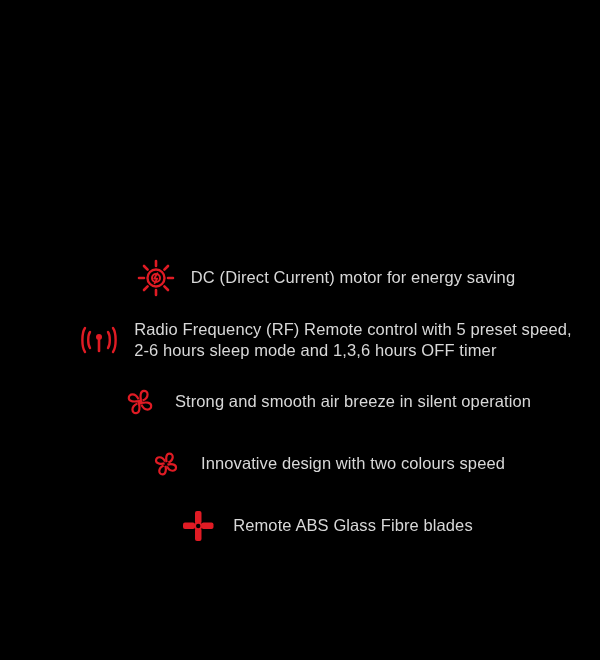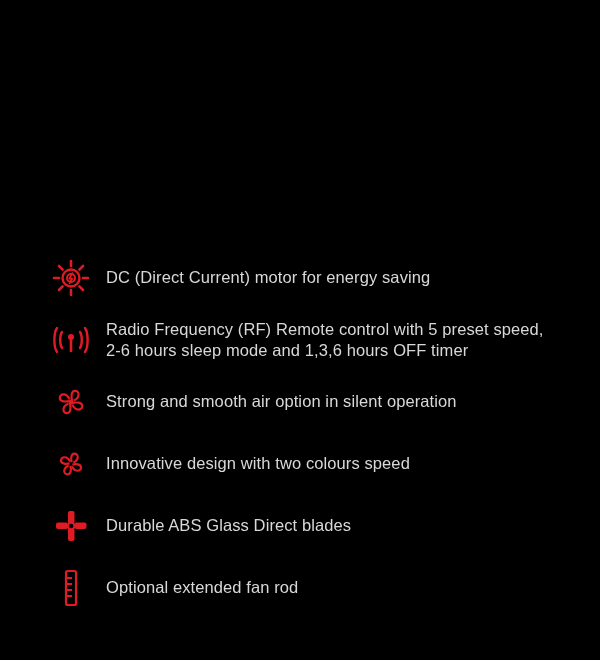--- a/index.html
+++ b/index.html
@@ -23,20 +23,21 @@
     position: absolute;
     left: 48px;
     top: 256px;
     width: 552px;
   }
   .feature-row {
     display: flex;
     align-items: center;
     margin-bottom: 18px;
     min-height: 44px;
+    justify-content: center;
   }
   .feature-icon {
     width: 46px;
     min-width: 46px;
     height: 44px;
     display: flex;
     align-items: center;
     justify-content: center;
     margin-right: 12px;
   }
@@ -88,21 +89,21 @@
     <div class="feature-row">
       <span class="feature-icon">
         <svg width="36" height="36" viewBox="0 0 36 36" fill="none" stroke="#e01b24" stroke-width="2.2">
           <circle cx="18" cy="18" r="2.6" fill="#e01b24" stroke="none"></circle>
           <path d="M16.6 15.4 C13.5 8.5, 6.5 9.5, 6.8 14.2 C7 18, 13 17.8, 16 17"></path>
           <path d="M20.6 16.6 C27.5 13.5, 26.5 6.5, 21.8 6.8 C18 7, 18.2 13, 19 16"></path>
           <path d="M19.4 20.6 C22.5 27.5, 29.5 26.5, 29.2 21.8 C29 18, 23 18.2, 20 19"></path>
           <path d="M15.4 19.4 C8.5 22.5, 9.5 29.5, 14.2 29.2 C18 29, 17.8 23, 17 20"></path>
         </svg>
       </span>
-      <span class="feature-text">Strong and smooth air option in silent operation</span>
+      <span class="feature-text">Strong and smooth air breeze in silent operation</span>
     </div>
 
     <div class="feature-row">
       <span class="feature-icon">
         <svg width="36" height="36" viewBox="0 0 36 36" fill="none" stroke="#e01b24" stroke-width="2.2">
           <path d="M17 15.6 C14.4 9.8, 8 10.2, 8 14.6 C8 18.2, 13.6 18.2, 16.6 17.4"></path>
           <path d="M20.4 16.6 C26.2 14, 25.8 7.6, 21.4 7.6 C17.8 7.6, 17.8 13.2, 18.6 16.2"></path>
           <path d="M19 20.4 C21.6 26.2, 28 25.8, 28 21.4 C28 17.8, 22.4 17.8, 19.4 18.6"></path>
           <path d="M15.6 19.4 C9.8 22, 10.2 28.4, 14.6 28.4 C18.2 28.4, 18.2 22.8, 17.4 19.8"></path>
         </svg>
@@ -113,27 +114,18 @@
     <div class="feature-row">
       <span class="feature-icon">
         <svg width="36" height="38" viewBox="0 0 36 38" fill="none" stroke="#e01b24" stroke-width="2.2">
           <rect x="15" y="4" width="6.5" height="13" rx="2" fill="#e01b24" stroke="none"></rect>
           <rect x="15" y="21" width="6.5" height="13" rx="2" fill="#e01b24" stroke="none"></rect>
           <rect x="3" y="15.5" width="12" height="6.5" rx="2" fill="#e01b24" stroke="none"></rect>
           <rect x="21.5" y="15.5" width="12" height="6.5" rx="2" fill="#e01b24" stroke="none"></rect>
           <circle cx="18.2" cy="19" r="3.2" fill="#000000" stroke="#e01b24" stroke-width="2"></circle>
         </svg>
       </span>
-      <span class="feature-text">Durable ABS Glass Direct blades</span>
+      <span class="feature-text">Remote ABS Glass Fibre blades</span>
     </div>
 
-    <div class="feature-row">
-      <span class="feature-icon">
-        <svg width="22" height="40" viewBox="0 0 22 40" fill="none" stroke="#e01b24" stroke-width="2.2">
-          <rect x="6" y="3" width="10" height="34" rx="1.5"></rect>
-          <path d="M6 10 L12 10 M6 16 L12 16 M6 22 L12 22 M6 28 L12 28" stroke-width="1.8"></path>
-        </svg>
-      </span>
-      <span class="feature-text">Optional extended fan rod</span>
-    </div>
 
   </div>
 </div>
 
 </body></html>

